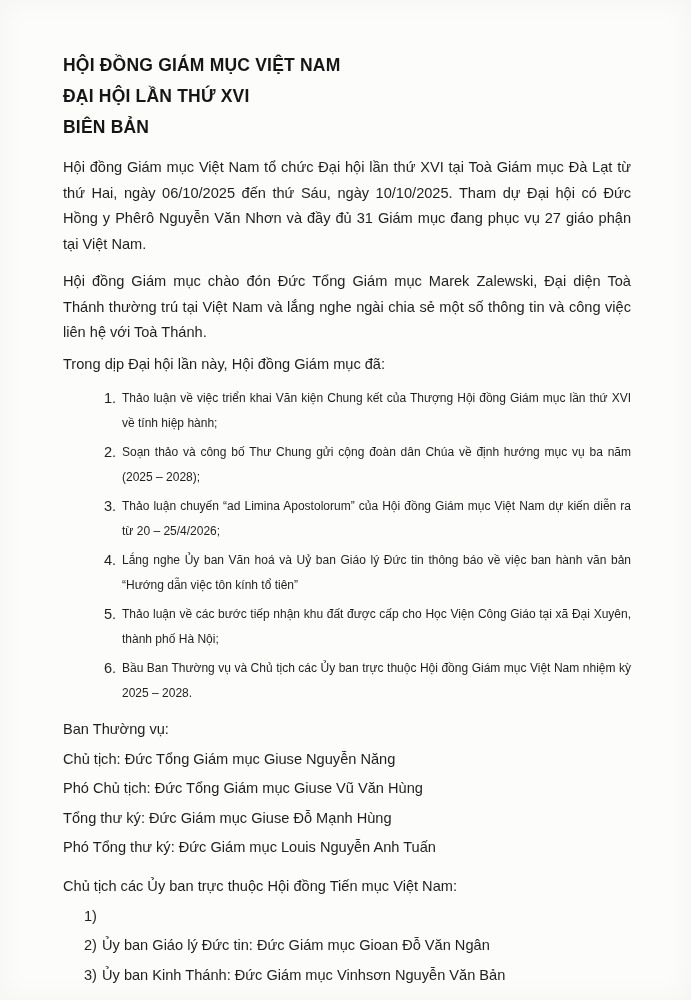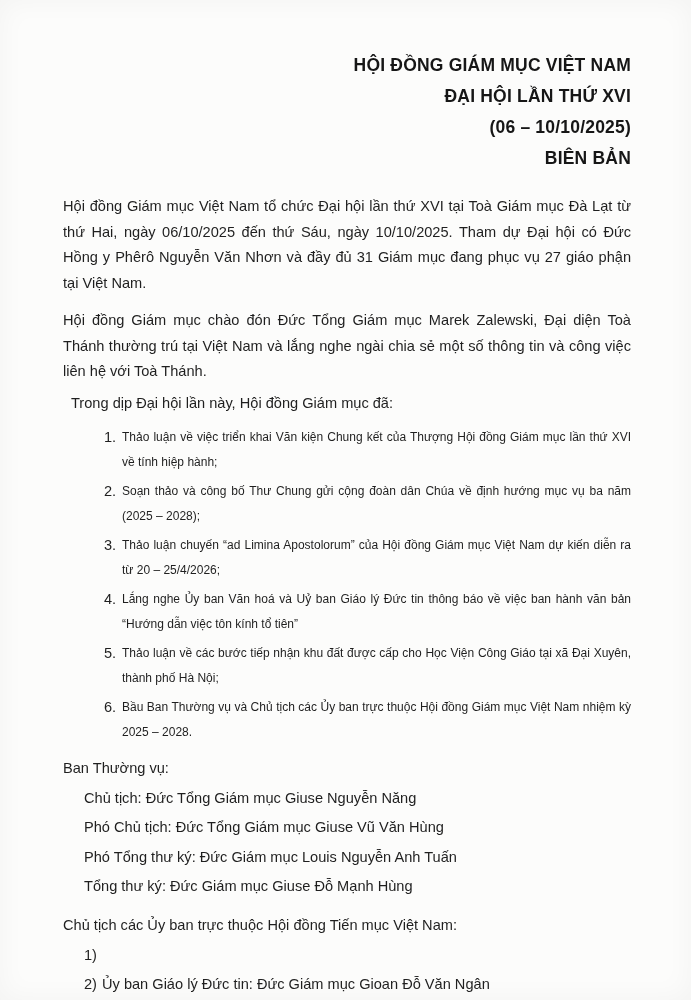--- a/index.html
+++ b/index.html
@@ -14,40 +14,40 @@
     margin: 0;
     background: #fcfcfb;
     box-shadow: inset 0 0 28px rgba(0,0,0,0.04);
     box-sizing: border-box;
     padding: 50px 60px 0 63px;
     font-family: "Liberation Sans", "DejaVu Sans", sans-serif;
     color: #1f1f1f;
     overflow: hidden;
   }
   .title-block {
-    text-align: right;
-    margin-bottom: 20px;
+    text-align: left;
+    margin-bottom: 12px;
   }
   .title-line {
     font-size: 17.5px;
     font-weight: 700;
     line-height: 31px;
     letter-spacing: 0.2px;
     color: #161616;
   }
   .para {
     font-size: 14.6px;
     line-height: 25.5px;
     text-align: justify;
     margin: 12px 0 6px 0;
   }
   .intro {
     font-size: 14.6px;
     line-height: 25px;
-    margin: 2px 0 9px 8px;
+    margin: 2px 0 9px 0;
   }
   .agenda {
     margin-left: 41px;
   }
   .agenda-item {
     display: flex;
     margin-bottom: 4px;
   }
   .agenda-num {
     flex: none;
@@ -62,42 +62,40 @@
     text-align: justify;
   }
   .section-heading {
     font-size: 14.6px;
     line-height: 26px;
     margin: 10px 0 3px 0;
   }
   .member-line {
     font-size: 14.6px;
     line-height: 29.5px;
-    margin-left: 21px;
   }
   .chair-line {
     font-size: 14.6px;
     line-height: 29.5px;
     margin-left: 21px;
     display: flex;
   }
   .chair-num {
     flex: none;
     margin-right: 5px;
   }
 </style>
 </head>
 <body>
 
 <div class="page">
 
   <div class="title-block">
     <div class="title-line">HỘI ĐỒNG GIÁM MỤC VIỆT NAM</div>
     <div class="title-line">ĐẠI HỘI LẦN THỨ XVI</div>
-    <div class="title-line">(06 – 10/10/2025)</div>
     <div class="title-line">BIÊN BẢN</div>
   </div>
 
   <p class="para">Hội đồng Giám mục Việt Nam tổ chức Đại hội lần thứ XVI tại Toà Giám mục Đà Lạt từ thứ Hai, ngày 06/10/2025 đến thứ Sáu, ngày 10/10/2025. Tham dự Đại hội có Đức Hồng y Phêrô Nguyễn Văn Nhơn và đầy đủ 31 Giám mục đang phục vụ 27 giáo phận tại Việt Nam.</p>
   <p class="para">Hội đồng Giám mục chào đón Đức Tổng Giám mục Marek Zalewski, Đại diện Toà Thánh thường trú tại Việt Nam và lắng nghe ngài chia sẻ một số thông tin và công việc liên hệ với Toà Thánh.</p>
   <p class="intro">Trong dịp Đại hội lần này, Hội đồng Giám mục đã:</p>
 
   <div class="agenda">
     <div class="agenda-item">
       <span class="agenda-num">1.</span>
@@ -122,22 +120,22 @@
     <div class="agenda-item">
       <span class="agenda-num">6.</span>
       <span class="agenda-text">Bầu Ban Thường vụ và Chủ tịch các Ủy ban trực thuộc Hội đồng Giám mục Việt Nam nhiệm kỳ 2025 – 2028.</span>
     </div>
   </div>
 
   <div class="section-heading">Ban Thường vụ:</div>
   <div>
     <div class="member-line">Chủ tịch: Đức Tổng Giám mục Giuse Nguyễn Năng</div>
     <div class="member-line">Phó Chủ tịch: Đức Tổng Giám mục Giuse Vũ Văn Hùng</div>
+    <div class="member-line">Tổng thư ký: Đức Giám mục Giuse Đỗ Mạnh Hùng</div>
     <div class="member-line">Phó Tổng thư ký: Đức Giám mục Louis Nguyễn Anh Tuấn</div>
-    <div class="member-line">Tổng thư ký: Đức Giám mục Giuse Đỗ Mạnh Hùng</div>
   </div>
 
   <div class="section-heading">Chủ tịch các Ủy ban trực thuộc Hội đồng Tiến mục Việt Nam:</div>
   <div>
     <div class="chair-line">
       <span class="chair-num">1)</span>
     </div>
     <div class="chair-line">
       <span class="chair-num">2)</span>
       <span class="chair-text">Ủy ban Giáo lý Đức tin: Đức Giám mục Gioan Đỗ Văn Ngân</span>

